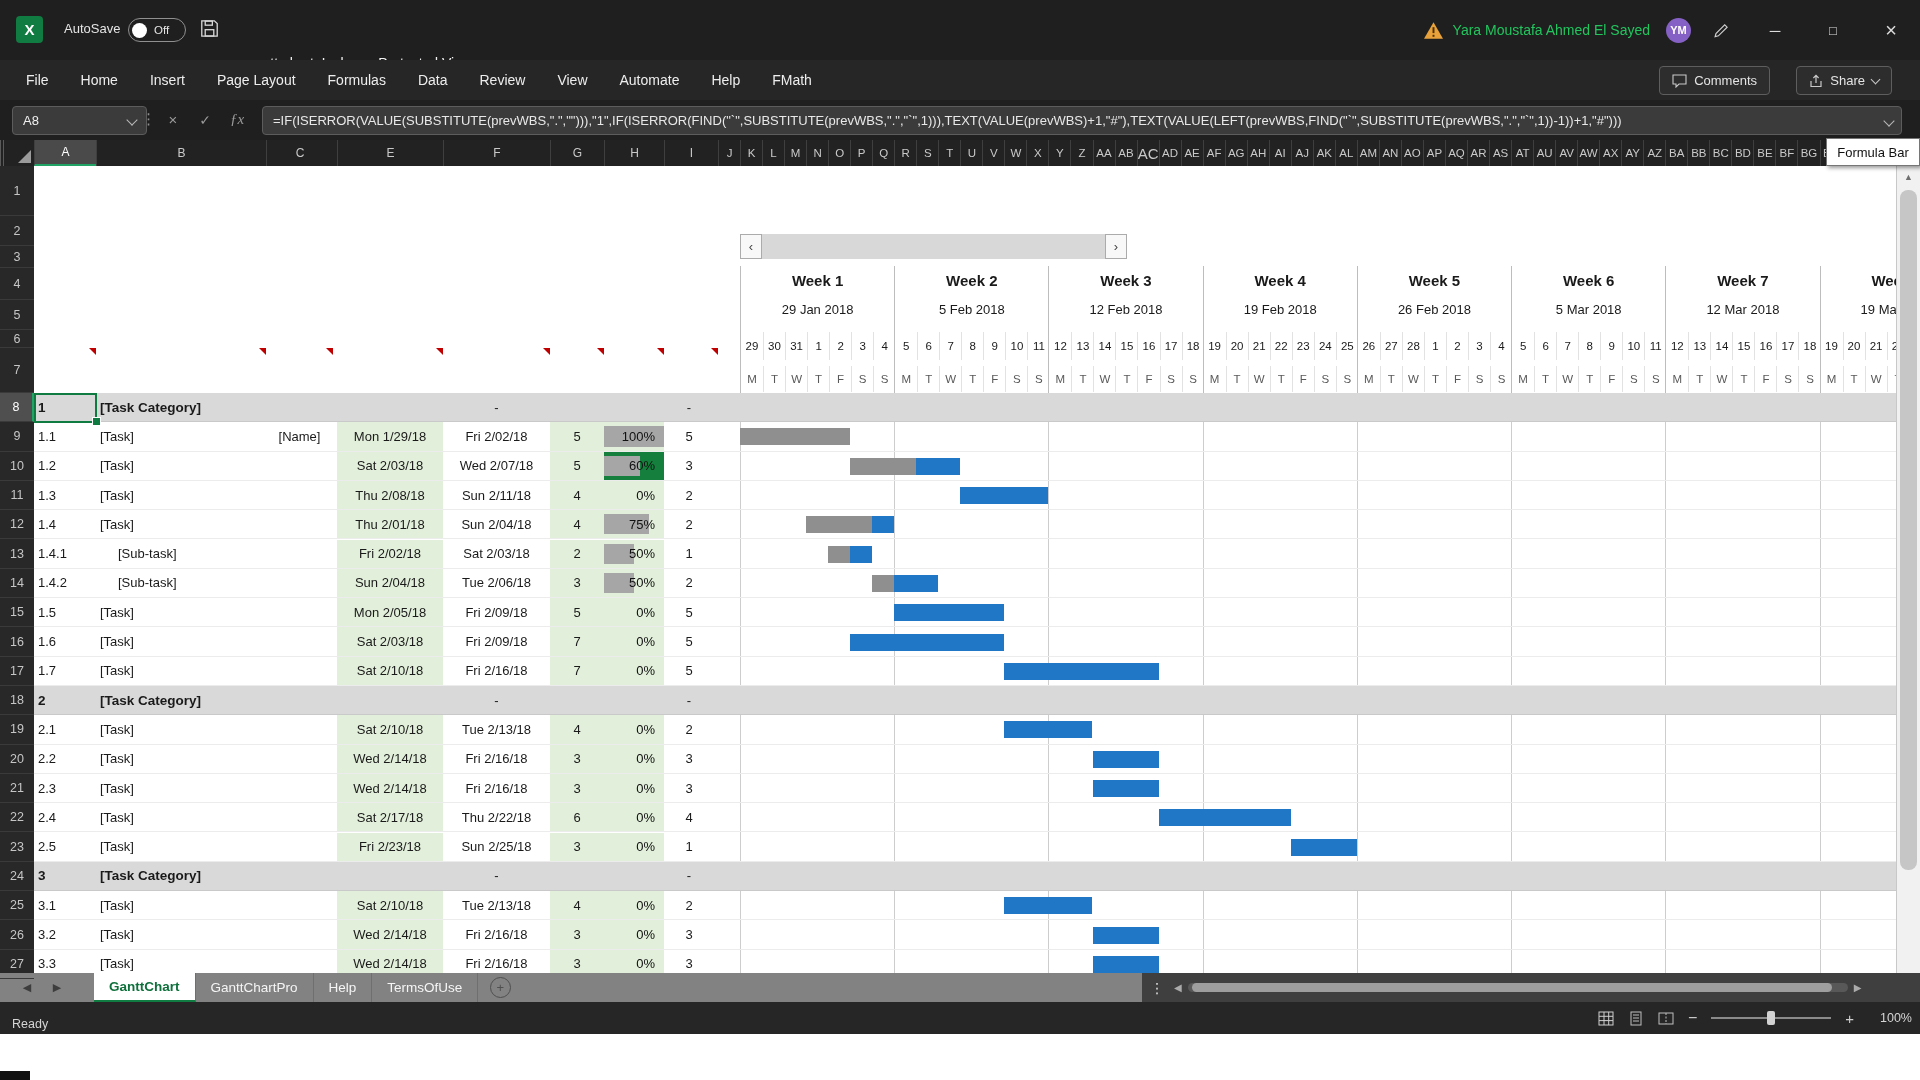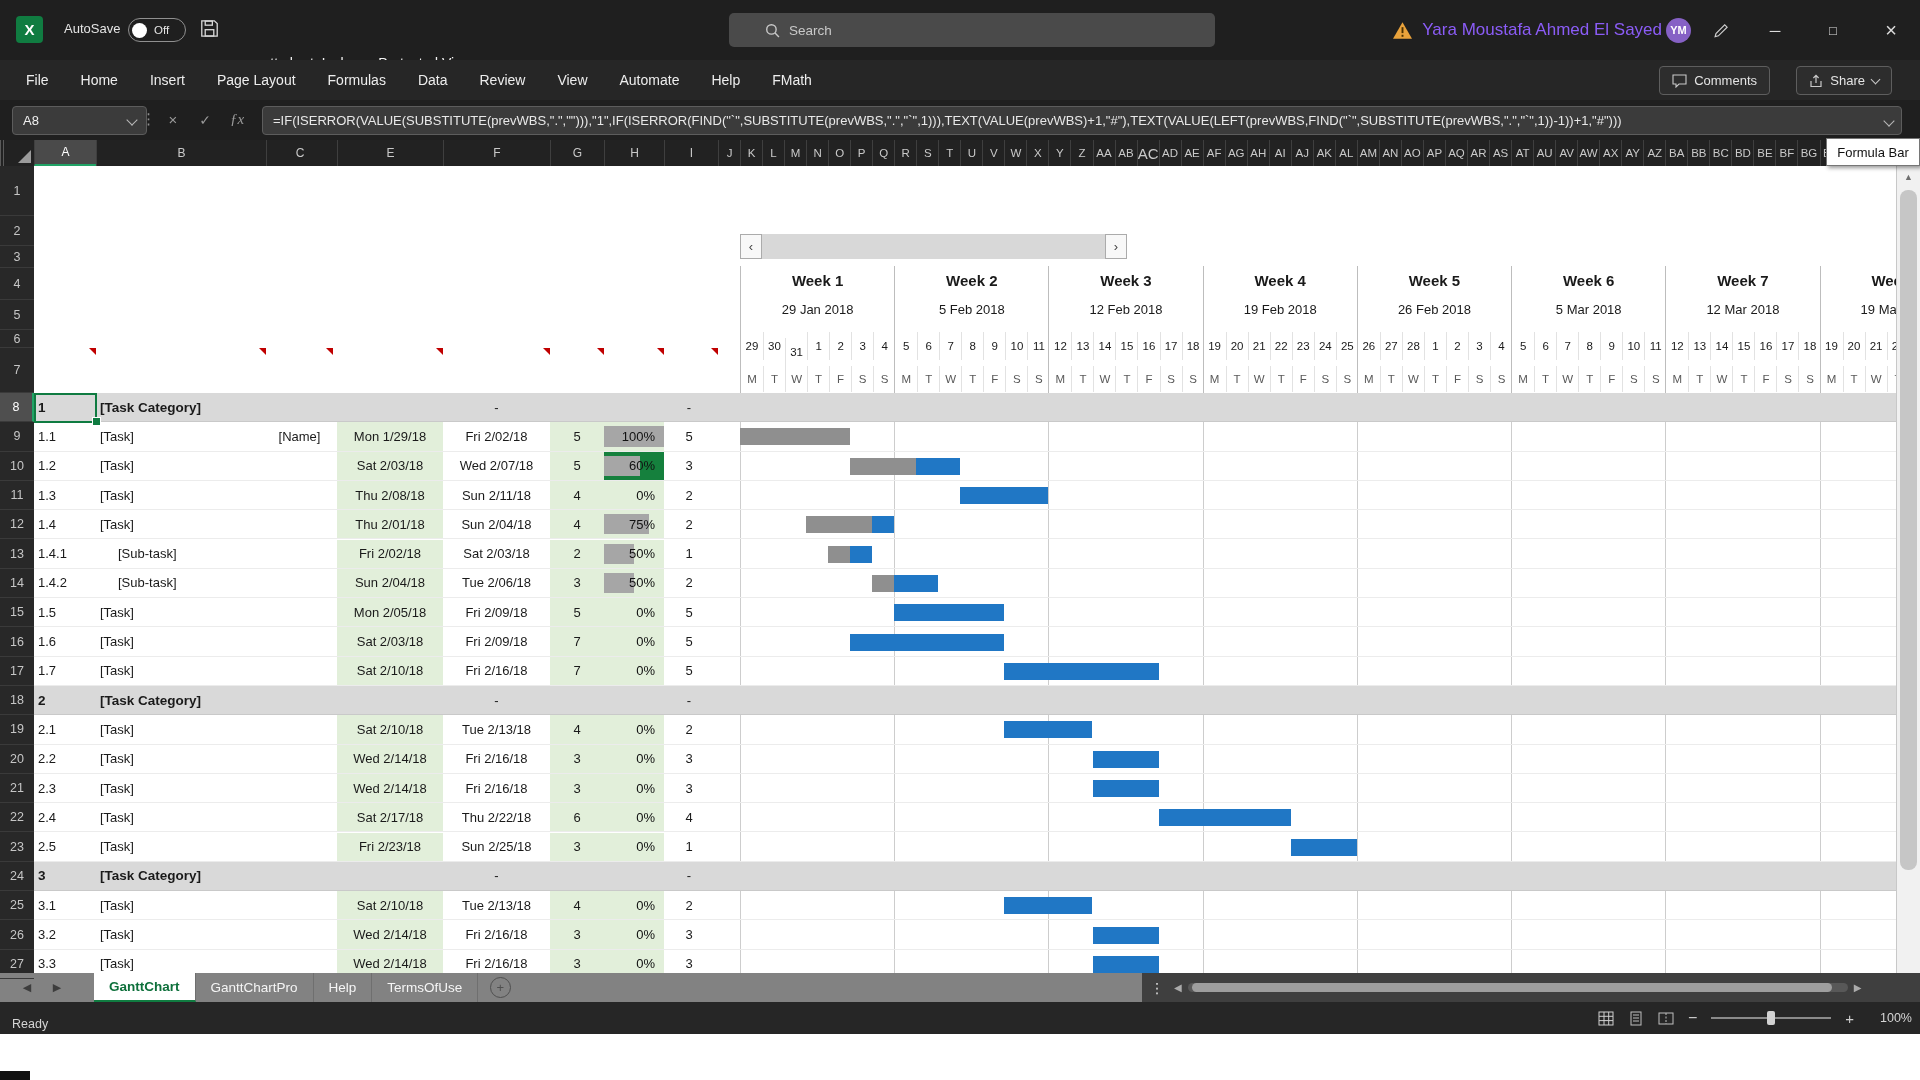--- a/index.html
+++ b/index.html
@@ -15,21 +15,21 @@
   .as-knob{width:15px;height:15px;border-radius:50%;background:#fff;margin-left:3px;}
   .as-state{font-size:11.5px;color:#E4E4E4;margin-left:7px;}
   .savebtn{position:absolute;left:200px;top:19px;}
   .fname{position:absolute;left:247px;top:20px;font-size:14px;color:#F2F2F2;display:flex;gap:8px;align-items:center;margin-top:35px;}
   .chev{width:8px;height:8px;border-right:1.6px solid #C9C9C9;border-bottom:1.6px solid #C9C9C9;
         transform:rotate(45deg);margin-top:-3px;}
   .searchbox{position:absolute;left:729px;top:13px;width:486px;height:34px;background:#4A4A4A;border-radius:5px;
              display:flex;align-items:center;color:#C9C9C9;font-size:13.5px;}
   .tb-right{position:absolute;right:0;top:0;height:60px;display:flex;align-items:center;}
   .warnicon{margin-right:10px;display:flex;}
-  .uname{font-size:17px;color:#8b5cf6;margin-right:4px;}
+  .uname{font-size:14px;color:#22c55e;margin-right:16px;}
   .avatar{width:25px;height:25px;border-radius:50%;background:#8661C5;color:#fff;font-size:11px;font-weight:bold;
           display:flex;align-items:center;justify-content:center;margin-right:22px;}
   .penicon{margin-right:16px;display:flex;}
   .winbtn{width:58px;height:60px;display:flex;align-items:center;justify-content:center;color:#DCDCDC;font-size:15px;}
   
   .ribbon{position:absolute;left:0;top:60px;width:1920px;height:40px;background:#262626;border-bottom:1px solid #161616;}
   .rtabs{position:absolute;left:10px;top:0;height:40px;display:flex;align-items:center;}
   .rtab{padding:0 16px;font-size:14px;color:#EDEDED;height:40px;display:flex;align-items:center;}
   .rbtn{position:absolute;top:6px;height:27px;border:1px solid #5E5E5E;border-radius:4px;color:#E4E4E4;
         font-size:13px;display:flex;align-items:center;gap:7px;padding:0 12px;background:#2D2D2D;}
@@ -122,29 +122,20 @@
           <rect x="4.4" y="9" width="7.2" height="5.3" fill="none" stroke="#D8D8D8" stroke-width="1.1"></rect>
           <rect x="4.4" y="1.8" width="6" height="3.4" fill="none" stroke="#D8D8D8" stroke-width="1.1"></rect>
         </svg>
     </div>
     <div class="fname">
       <span>gantt-chart_L.xlsx</span>
       <span>-</span>
       <span>Protected View</span>
       <span class="chev"></span>
     </div>
-    <div class="searchbox">
-      <span style="margin-left:36px;display:flex;">
-        <svg width="15" height="15" viewBox="0 0 14 14">
-            <circle cx="6" cy="6" r="4.4" fill="none" stroke="#C9C9C9" stroke-width="1.3"></circle>
-            <line x1="9.4" y1="9.4" x2="13" y2="13" stroke="#C9C9C9" stroke-width="1.3"></line>
-          </svg>
-      </span>
-      <span style="margin-left:9px;">Search</span>
-    </div>
     <div class="tb-right">
       <span class="warnicon">
         <svg width="19" height="17" viewBox="0 0 16 14">
             <path d="M8 0L16 14H0z" fill="#E9A23B"></path>
             <rect x="7.2" y="4.2" width="1.6" height="5" fill="#4A3000"></rect>
             <rect x="7.2" y="10.6" width="1.6" height="1.7" fill="#4A3000"></rect>
           </svg>
       </span>
       <span class="uname">Yara Moustafa Ahmed El Sayed</span>
       <div class="avatar">YM</div>
@@ -297,21 +288,21 @@
       <div class="redtri" style="left: 657px; top: 182px;"></div>
       <div class="redtri" style="left: 711px; top: 182px;"></div>
       <div class="ghdr" style="left: 740px; top: 100px; width: 1156px; height: 127px; overflow: hidden; position: absolute;">
         <div class="week" style="left: 0px; width: 154.21px;">
           <div class="wk-label" style="top: 6px;">Week 1</div>
           <div class="wk-date" style="top: 36px;">29 Jan 2018</div>
           <div class="daycell" style="left: 0px; top: 66px; width: 22.03px; height: 28px; color: rgb(26, 26, 26);">29</div>
           <div class="daycell" style="left: 0px; top: 100px; width: 22.03px; height: 26px; color: rgb(89, 89, 89);">M</div>
           <div class="daycell" style="left: 22px; top: 66px; width: 22.03px; height: 28px; border-left: 1px solid rgb(226, 226, 226); color: rgb(26, 26, 26);">30</div>
           <div class="daycell" style="left: 22px; top: 100px; width: 22.03px; height: 26px; border-left: 1px solid rgb(226, 226, 226); color: rgb(89, 89, 89);">T</div>
-          <div class="daycell" style="left: 44.1px; top: 72px; width: 22.03px; height: 28px; border-left: 1px solid rgb(226, 226, 226); color: rgb(26, 26, 26);">31</div>
+          <div class="daycell" style="left: 44.1px; top: 66px; width: 22.03px; height: 28px; border-left: 1px solid rgb(226, 226, 226); color: rgb(26, 26, 26);">31</div>
           <div class="daycell" style="left: 44.1px; top: 100px; width: 22.03px; height: 26px; border-left: 1px solid rgb(226, 226, 226); color: rgb(89, 89, 89);">W</div>
           <div class="daycell" style="left: 66.1px; top: 66px; width: 22.03px; height: 28px; border-left: 1px solid rgb(226, 226, 226); color: rgb(26, 26, 26);">1</div>
           <div class="daycell" style="left: 66.1px; top: 100px; width: 22.03px; height: 26px; border-left: 1px solid rgb(226, 226, 226); color: rgb(89, 89, 89);">T</div>
           <div class="daycell" style="left: 88.1px; top: 66px; width: 22.03px; height: 28px; border-left: 1px solid rgb(226, 226, 226); color: rgb(26, 26, 26);">2</div>
           <div class="daycell" style="left: 88.1px; top: 100px; width: 22.03px; height: 26px; border-left: 1px solid rgb(226, 226, 226); color: rgb(89, 89, 89);">F</div>
           <div class="daycell" style="left: 110.2px; top: 66px; width: 22.03px; height: 28px; border-left: 1px solid rgb(226, 226, 226); color: rgb(26, 26, 26);">3</div>
           <div class="daycell" style="left: 110.2px; top: 100px; width: 22.03px; height: 26px; border-left: 1px solid rgb(226, 226, 226); color: rgb(89, 89, 89);">S</div>
           <div class="daycell" style="left: 132.2px; top: 66px; width: 22.03px; height: 28px; border-left: 1px solid rgb(226, 226, 226); color: rgb(26, 26, 26);">4</div>
           <div class="daycell" style="left: 132.2px; top: 100px; width: 22.03px; height: 26px; border-left: 1px solid rgb(226, 226, 226); color: rgb(89, 89, 89);">S</div>
         </div>

